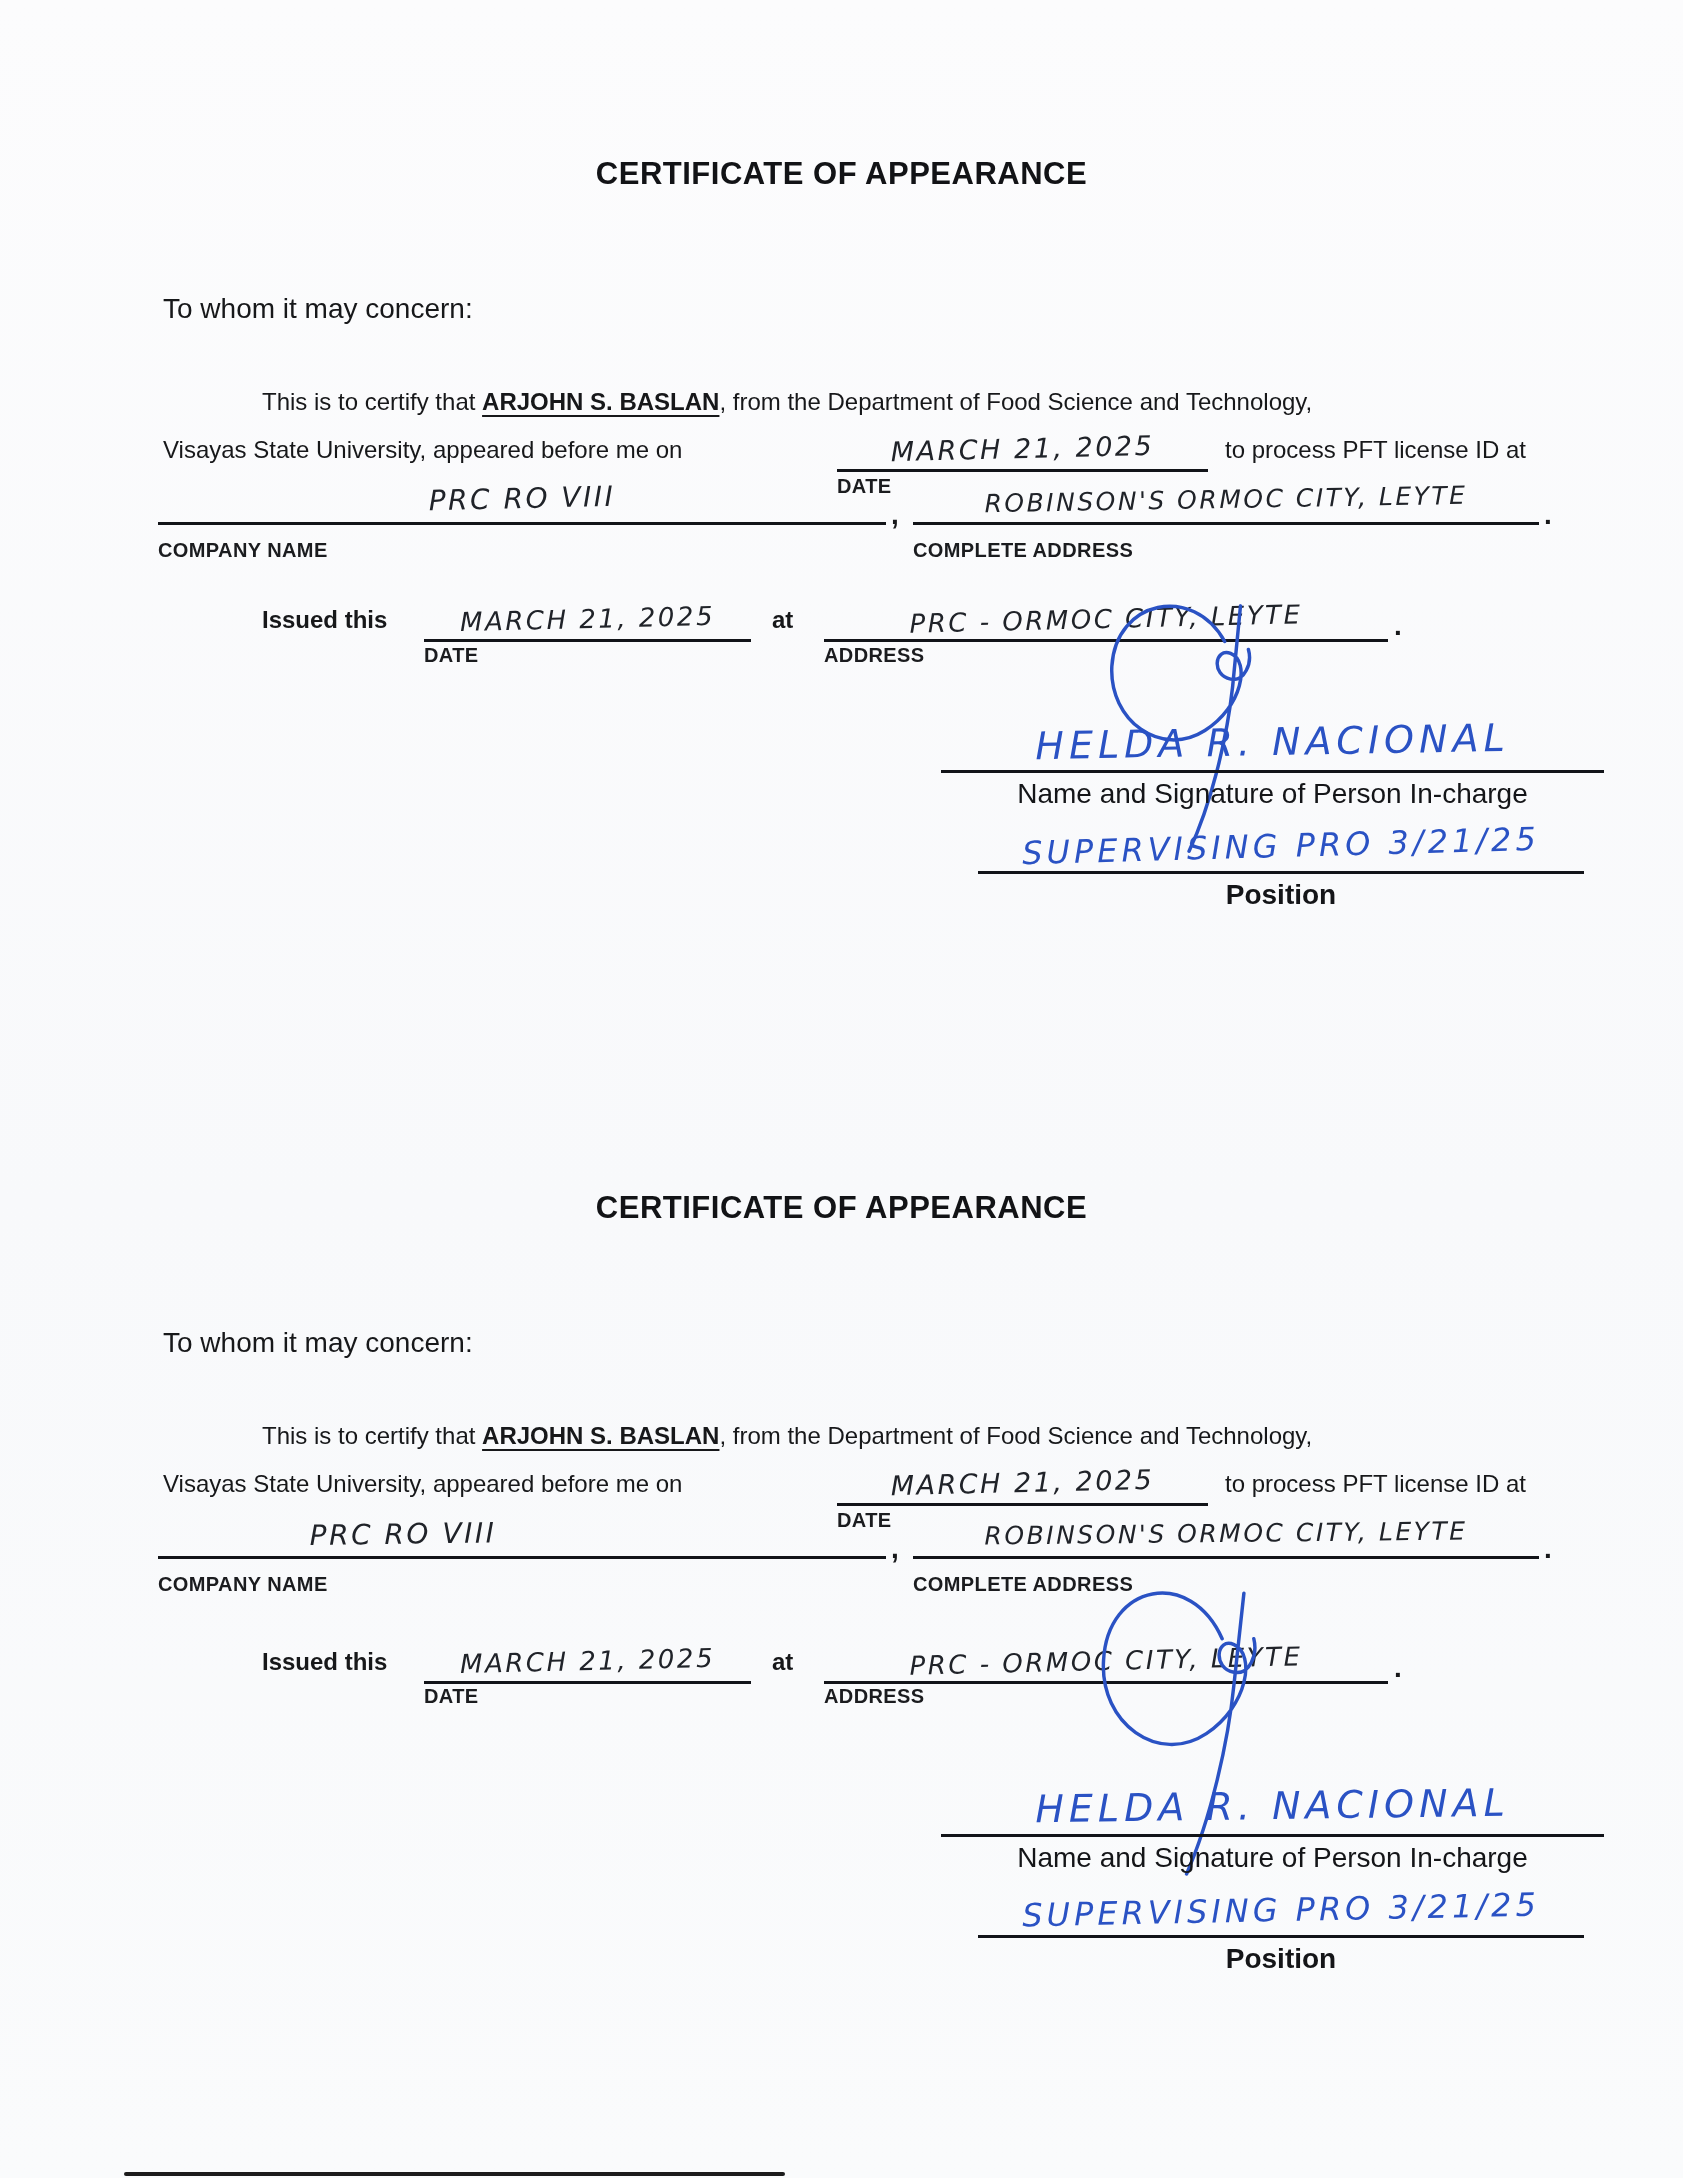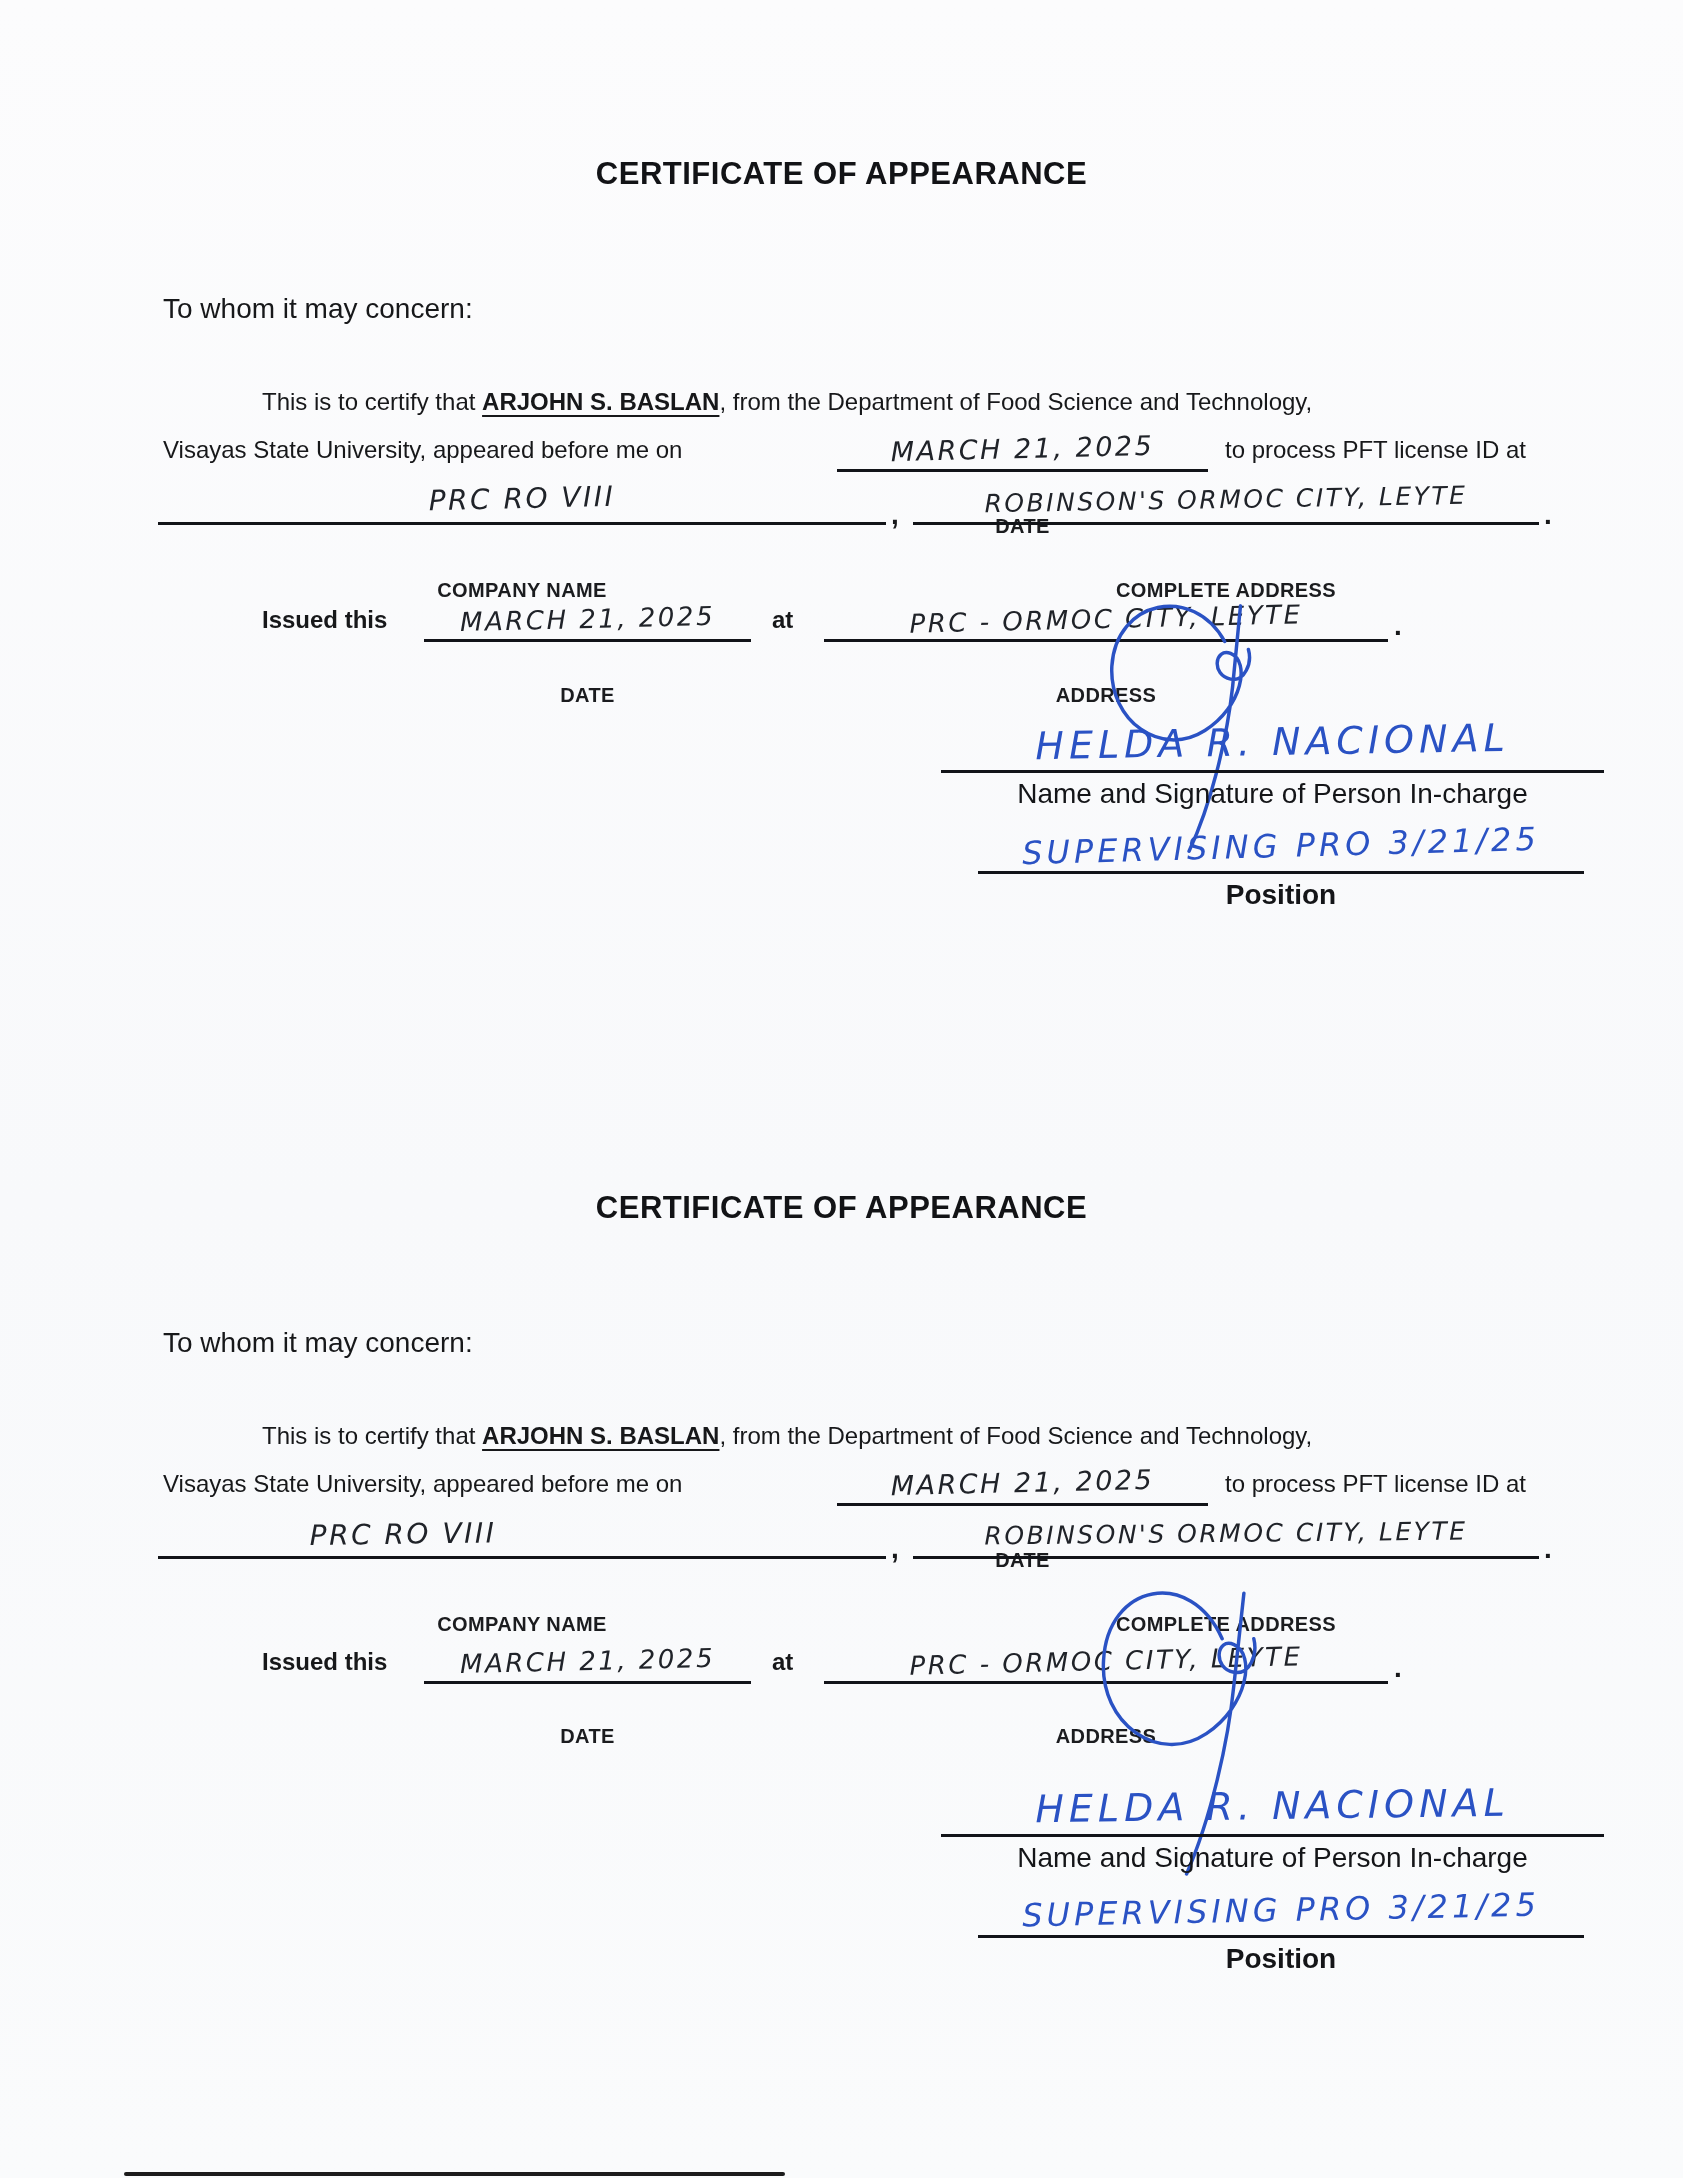--- a/index.html
+++ b/index.html
@@ -16,21 +16,21 @@
   .student-name{font-weight:bold;text-decoration:underline;text-underline-offset:5px;}
   .uline{border-bottom:3px solid #121419;}
   .hw{
     position:absolute;left:0;right:0;bottom:5px;text-align:center;
     font-family:"DejaVu Sans",sans-serif;font-style:italic;
     letter-spacing:2.5px;white-space:nowrap;color:#23262e;
     transform:rotate(-1.4deg);
   }
   .hw-black{color:#202329;}
   .hw-blue{color:#2a52c4;}
-  .small-label{font-size:20px;font-weight:600;letter-spacing:0.4px;text-align:center;color:#1b1c1f;margin-top:40px;}
+  .small-label{font-size:20px;font-weight:600;letter-spacing:0.4px;color:#1b1c1f;}
   .caption{font-size:28px;text-align:center;color:#141518;}
   .punct{font-size:28px;font-weight:bold;}
   .sig-svg{pointer-events:none;}
 </style>
 </head>
 <body>
 
 <div class="page">
 
   <section class="cert" style="top:0px;">

